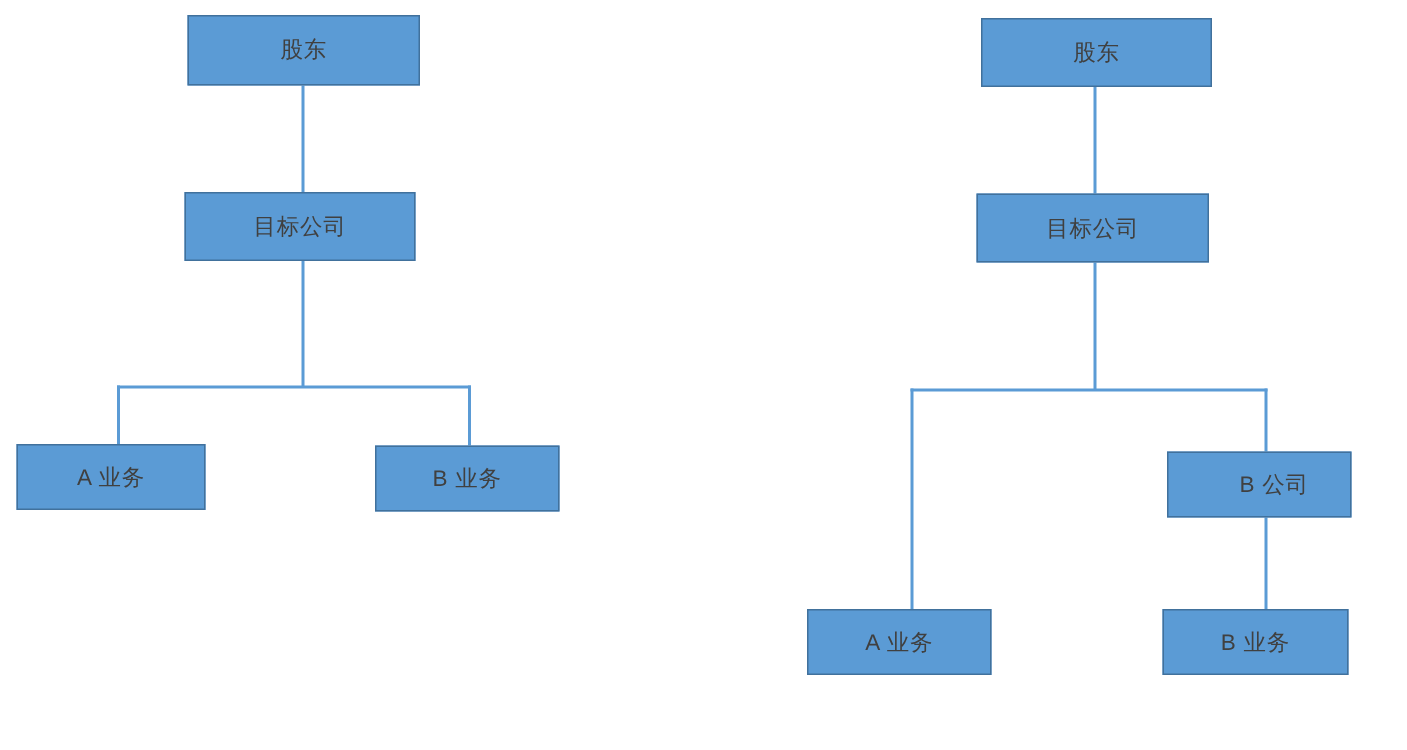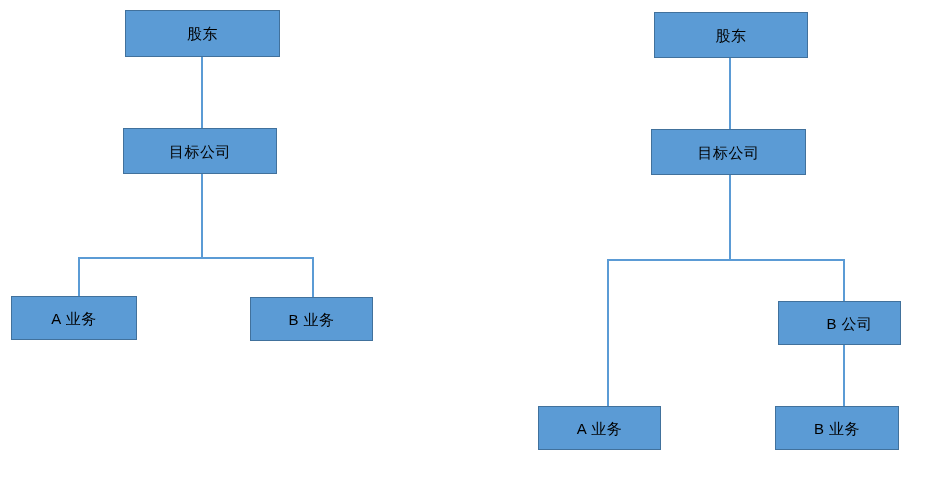--- a/index.html
+++ b/index.html
@@ -18,21 +18,21 @@
     position: relative;
     width: 938px;
     height: 500px;
     background: #ffffff;
   }
   .node {
     position: absolute;
     box-sizing: border-box;
     background: #5B9BD5;
     border: 1px solid #41719C;
-    color: #000000;
+    color: #404040;
     display: flex;
     align-items: center;
     justify-content: center;
     font-size: 15px;
     letter-spacing: 0.5px;
     line-height: 1;
     white-space: nowrap;
     user-select: none;
   }
   .conn {

